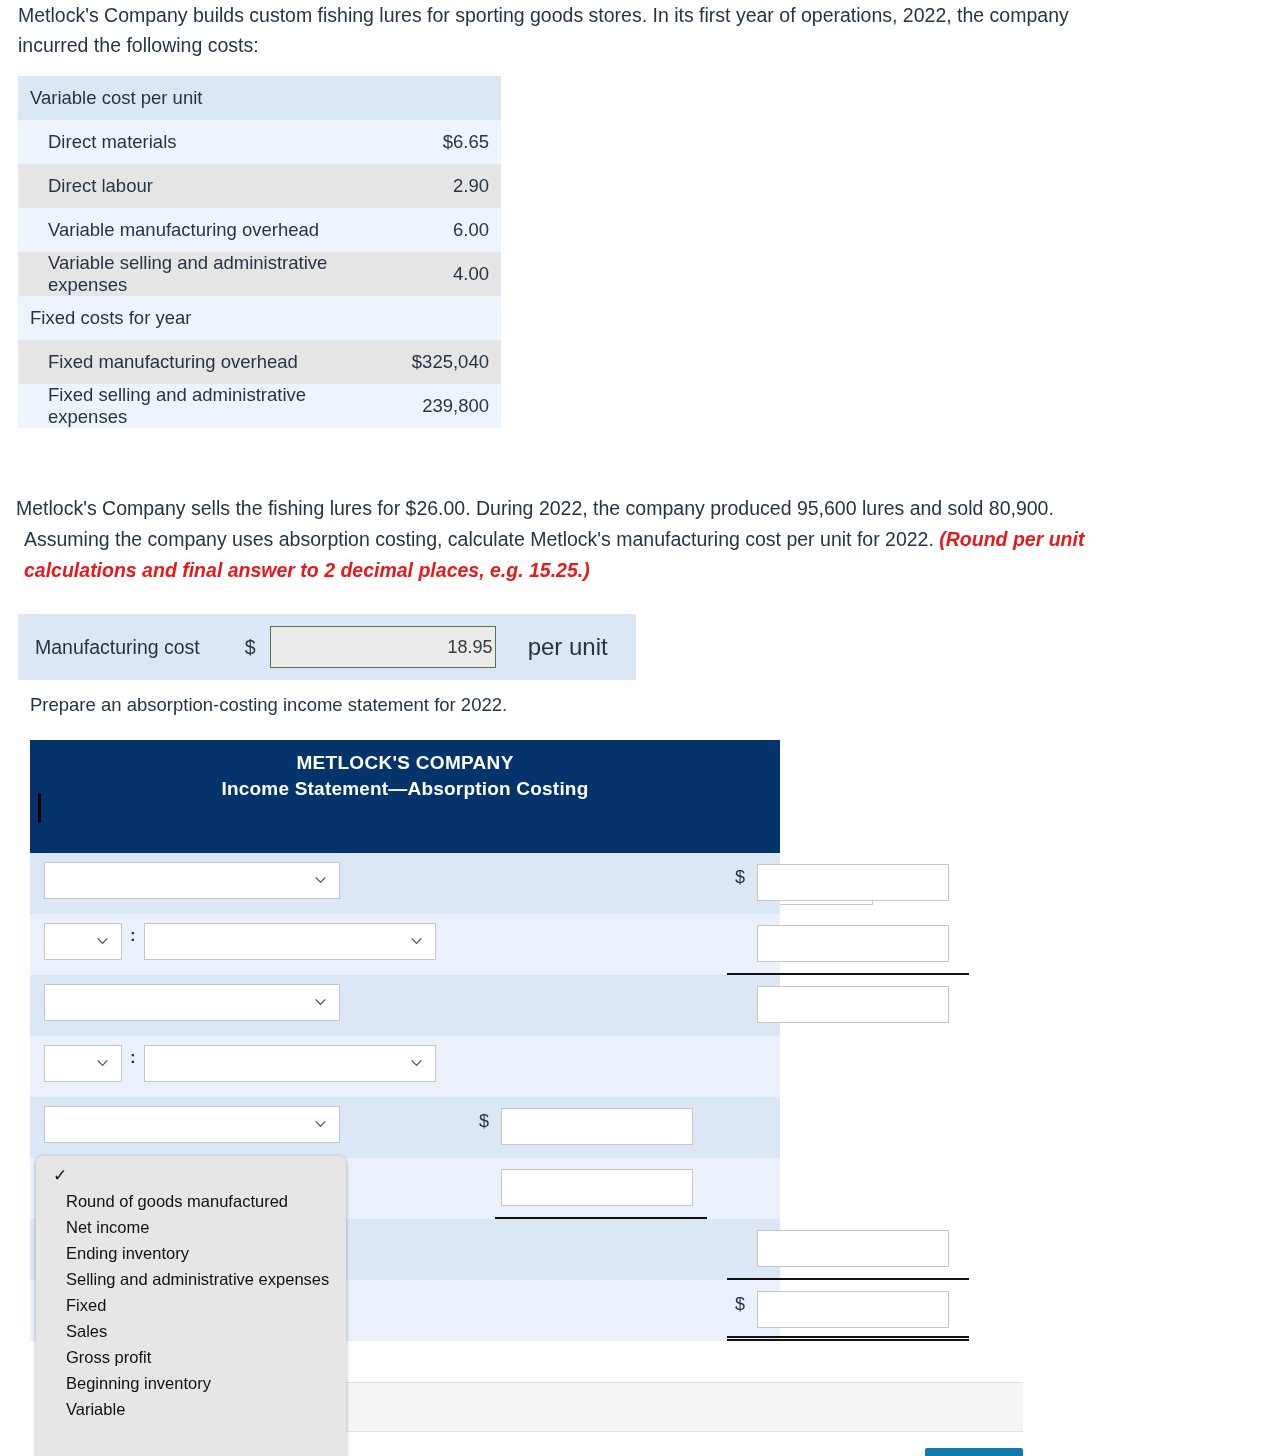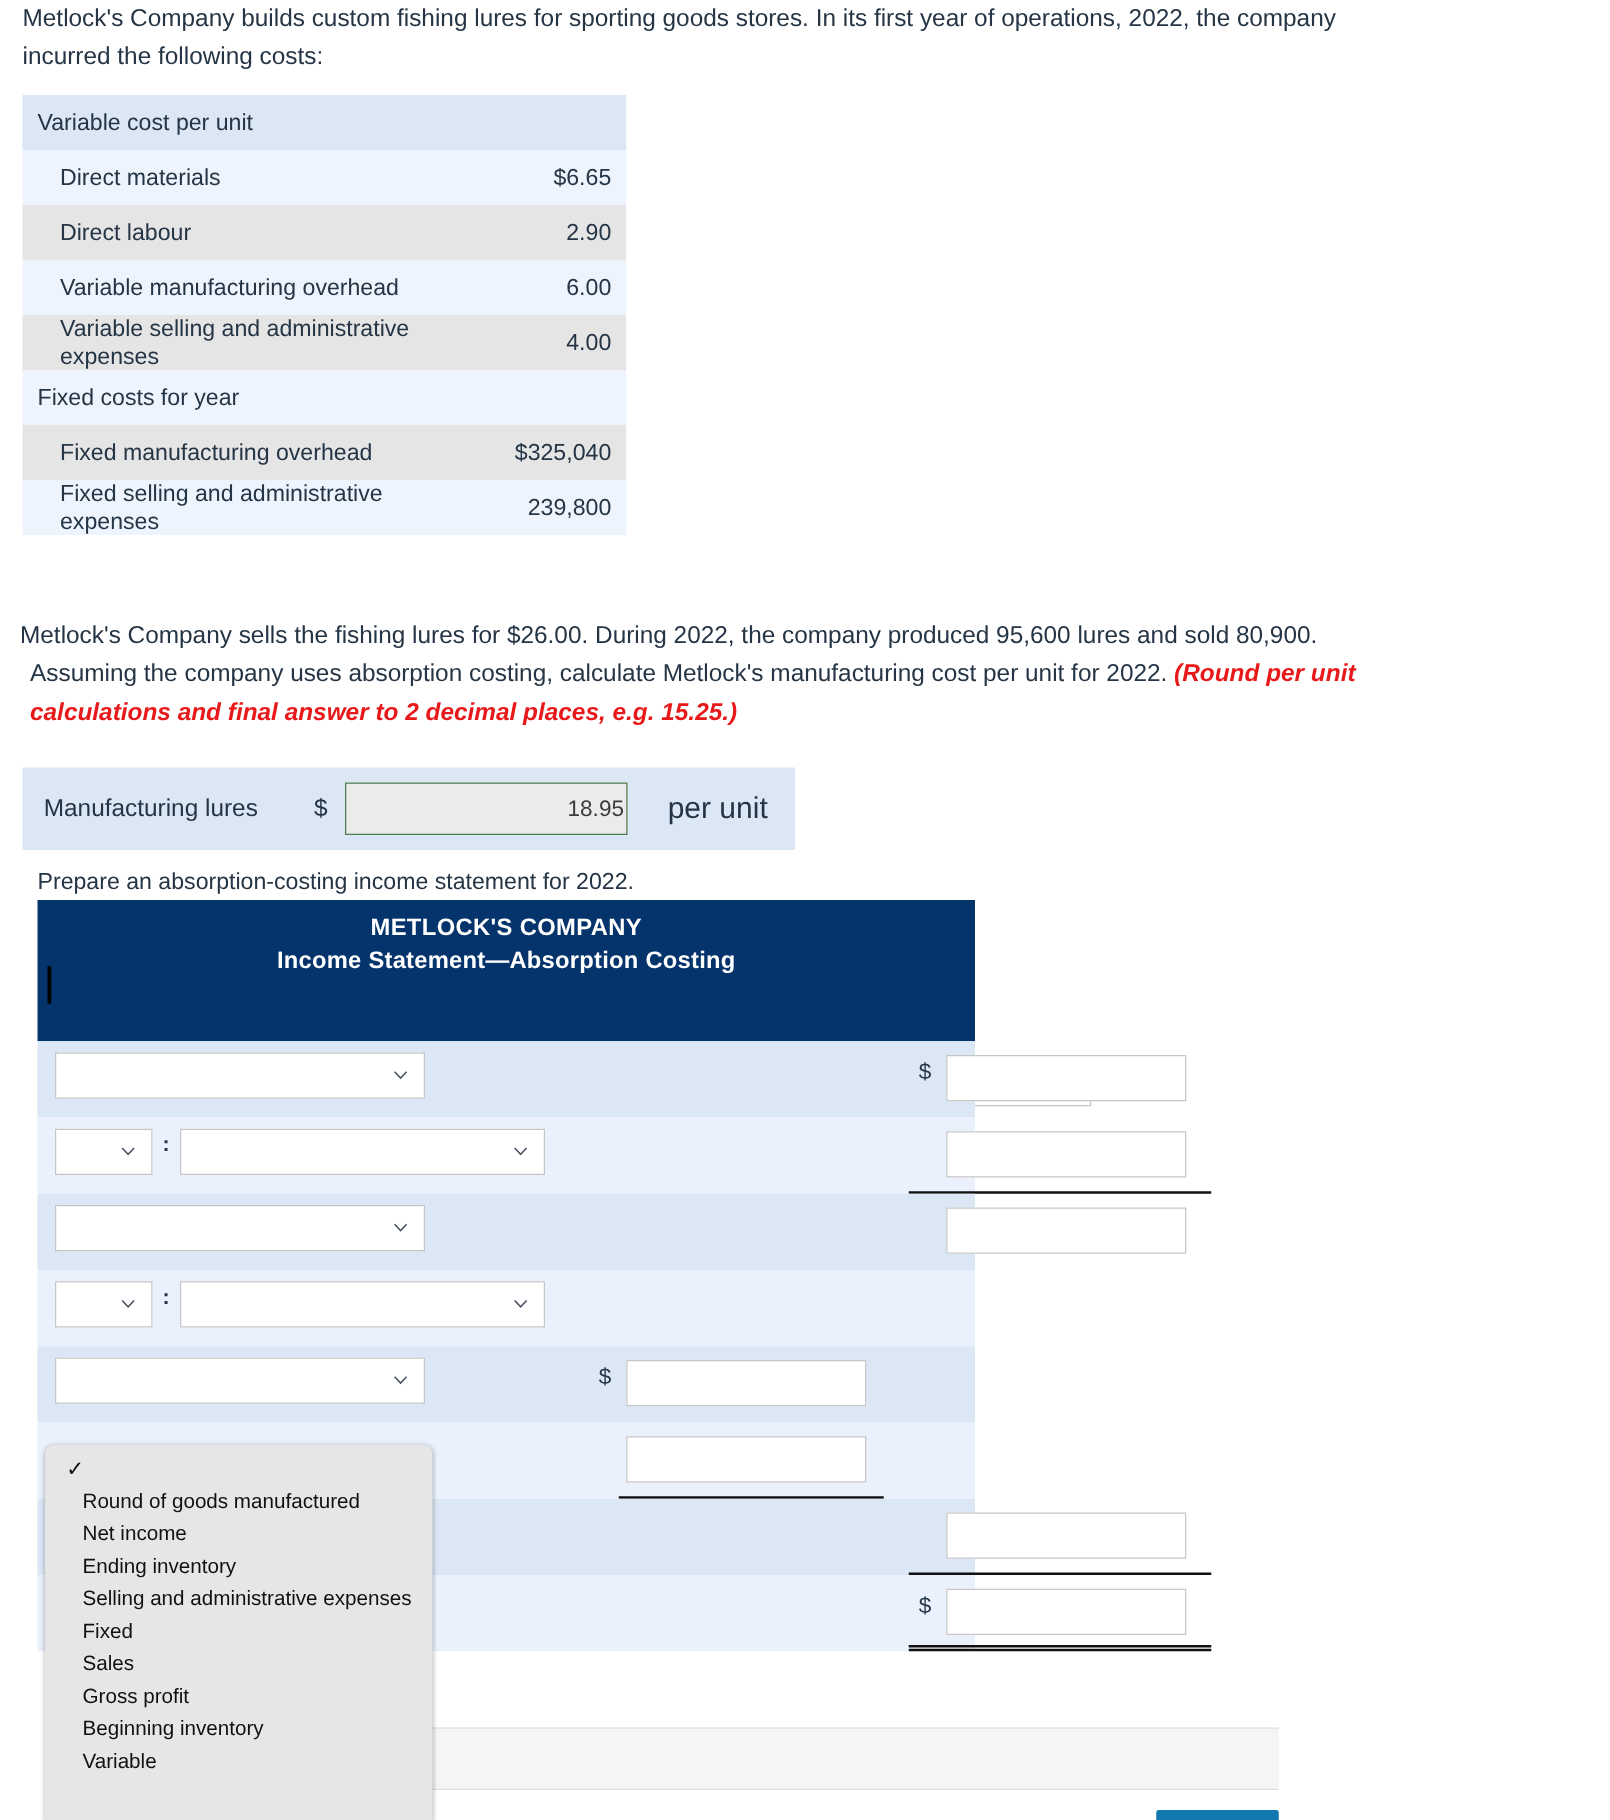--- a/index.html
+++ b/index.html
@@ -115,21 +115,21 @@
   .prepare {
     position: absolute;
     left: 30px; top: 694px;
     font-size: 18.5px;
     color: #253545;
   }
 
   
   .stmt {
     position: absolute;
-    left: 30px; top: 720px;
+    left: 30px; top: 740px;
     width: 750px;
   }
   .stmt-head {
     background: #04346b;
     height: 113px;
     position: relative;
     text-align: center;
     padding-top: 10px;
   }
   .stmt-title {
@@ -327,21 +327,21 @@
       </tbody>
   </table>
 
   <div class="sell-para">Metlock's Company sells the fishing lures for $26.00. During 2022, the company produced 95,600 lures and sold 80,900.</div>
 
   <div class="instruction">
     <span>Assuming the company uses absorption costing, calculate Metlock's manufacturing cost per unit for 2022. </span><span class="red">(Round per unit calculations and final answer to 2 decimal places, e.g. 15.25.)</span>
   </div>
 
   <div class="mfg-band">
-    <span class="mfg-label">Manufacturing lures</span>
+    <span class="mfg-label">Manufacturing cost</span>
     <span class="mfg-dollar">$</span>
     <input class="mfg-input" type="text" value="18.95" style="">
     <span class="mfg-perunit">per unit</span>
   </div>
 
   <div class="prepare">Prepare an absorption-costing income statement for 2022.</div>
 
   <div class="stmt">
 
     <div class="stmt-head">

